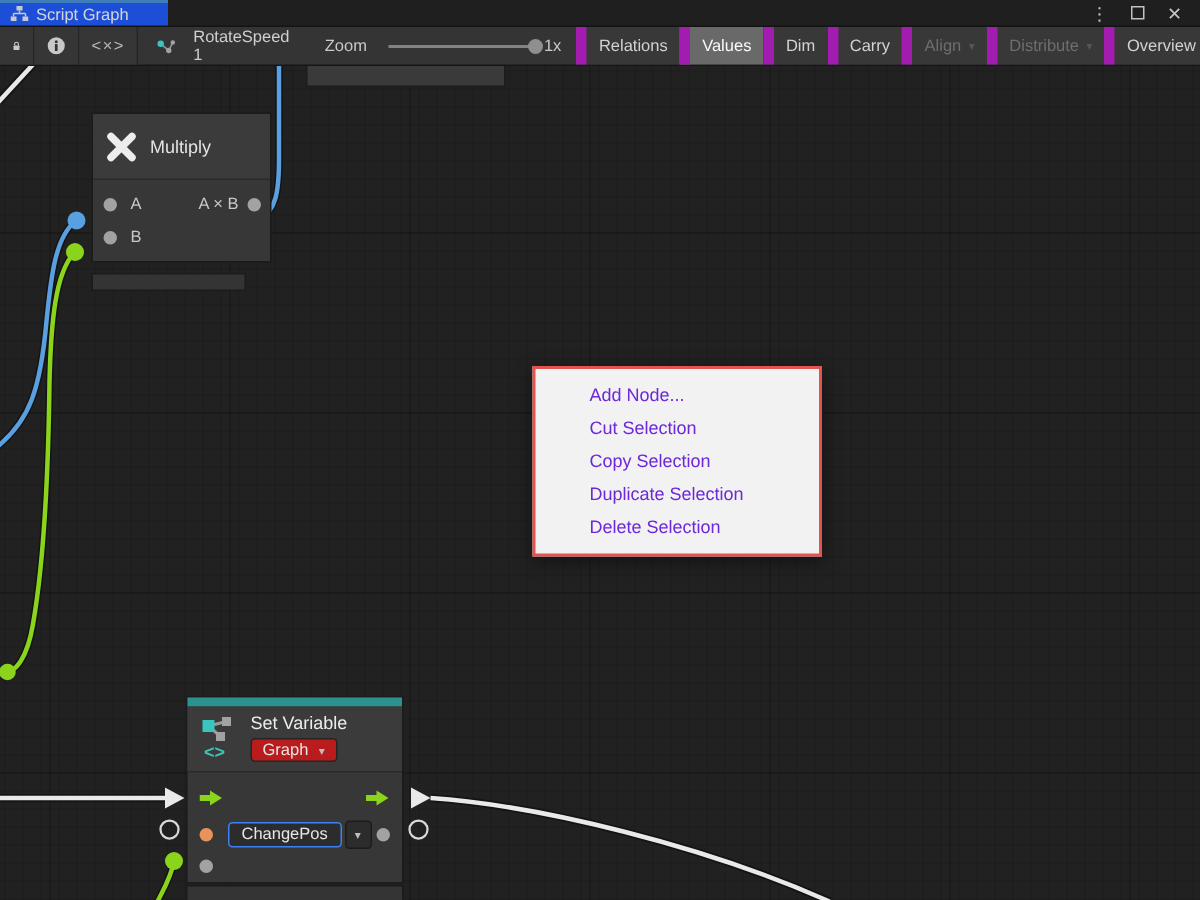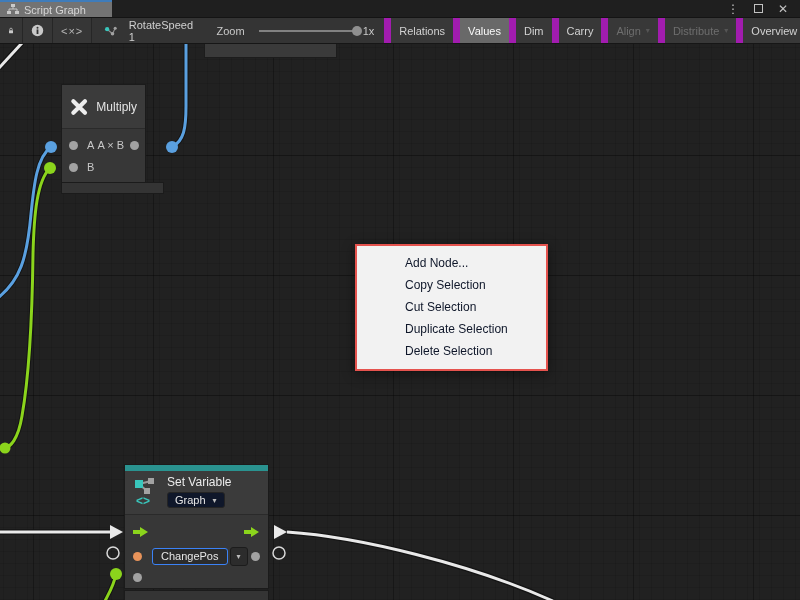--- a/index.html
+++ b/index.html
@@ -2,21 +2,21 @@
 <html><head>
 <meta charset="utf-8">
 <style>
   * { margin:0; padding:0; box-sizing:border-box; }
   html,body { width:800px; height:600px; overflow:hidden; background:#222;
               font-family:"Liberation Sans", sans-serif; }
 
   
   .tabbar { height:18px; background:#1f1f1f; display:flex; align-items:stretch;
             border-bottom:1px solid #141414; }
-  .tab { width:112px; background:#737373; border-top:2px solid #3f7cba;
+  .tab { width:112px; background:#1d4ed8; border-top:2px solid #3f7cba;
          display:flex; align-items:center; gap:5px; padding:0 7px;
          color:#d6d6d6; font-size:11px; }
   .win-controls { margin-left:auto; display:flex; align-items:center; gap:15px;
                   padding-right:12px; color:#c2c2c2; font-size:12px; }
   .maxbox { width:9px; height:9px; border:1.5px solid #c2c2c2; }
 
   
   .toolbar { height:26px; background:#343434; display:flex; align-items:stretch;
              border-bottom:1px solid #161616; font-size:11px; color:#d2d2d2; }
   .tbtn { display:flex; align-items:center; justify-content:center;
@@ -55,58 +55,58 @@
   
   .node { position:absolute; background:#373737; box-shadow:0 0 0 1px #1b1b1b; }
   .node-header { background:#3b3b3b; border-bottom:1px solid #2a2a2a;
                  display:flex; align-items:center; }
   .node-footer { position:absolute; background:#343434; box-shadow:0 0 0 1px #1b1b1b; }
   .prow { display:flex; align-items:center; font-size:11px; color:#c8c8c8; }
   .dot { width:9px; height:9px; border-radius:50%; background:#a2a2a2; flex:0 0 auto; }
   .dot.orange { background:#e8935a; }
 
   
-  .multiply { left:62px; top:41px; width:83px; }
+  .multiply { left:62px; top:32px; width:118px; }
   .multiply .node-header { height:44px; gap:8px; padding:0 8px; font-size:12px; color:#e4e4e4; }
   .multiply .body { padding:5px 0; }
   .multiply .prow { height:22px; }
   .multiply .dot { margin-left:7px; }
   .m-a { margin-left:9px; }
   .m-res { margin-left:auto; margin-right:6px; }
   .multiply .rdot { margin-right:6px; margin-left:0; }
   .mult-footer { left:62px; top:139px; width:101px; height:10px; }
 
   
   .setvar { left:125px; top:421px; width:143px; }
   .tealbar { height:6px; background:#2a9390; }
   .setvar .node-header { height:44px; gap:8px; padding:2px 8px 4px; }
   .sv-col { display:flex; flex-direction:column; }
   .sv-title { font-size:12px; color:#ececec; }
   .sv-drop { margin-top:3px; display:inline-flex; align-items:center; gap:7px;
-             background:#0f172a; border:1px solid #242424; border-radius:3px;
+             background:#b91c1c; border:1px solid #242424; border-radius:3px;
              padding:1px 7px; font-size:11px; color:#e6e6e6; align-self:flex-start; }
   .setvar .body { padding-top:3px; }
   .r-flow { height:27px; justify-content:space-between; padding:0 8px; }
   .r-var { height:22px; }
   .r-var .dot { margin-left:8px; }
   .vfield { margin-left:10px; background:#2c2c2c; border:1px solid #3b82f6; border-radius:3px;
             padding:1px 8px 2px; font-size:11px; color:#e6e6e6; }
   .vcaret { margin-left:2px; width:18px; height:19px; background:#2c2c2c;
             border:1px solid #1c1c1c; border-radius:3px; display:flex;
             align-items:center; justify-content:center; }
   .r-var .rdot { margin-left:auto; margin-right:8px; }
   .r-b { height:21px; }
   .r-b .dot { margin-left:8px; }
   .sv-footer { left:125px; top:547px; width:143px; height:10px; }
 
   
   .ctxmenu { position:absolute; left:355px; top:200px; width:193px;
              background:#f2f2f2; border:2px solid #e5534e; padding:6px 0 7px;
              box-shadow:0 3px 12px rgba(0,0,0,0.45); }
-  .ctxitem { height:22px; line-height:22px; padding-left:48px; font-size:12px; color:#0f172a; }
+  .ctxitem { height:22px; line-height:22px; padding-left:36px; font-size:12px; color:#6d28d9; }
 </style>
 </head>
 <body>
 
 <div class="tabbar">
   <div class="tab">
     <svg width="12" height="11" viewBox="0 0 12 11">
       <rect x="4" y="0" width="4" height="3" fill="#c9c9c9"></rect>
       <path d="M6,3 V5 M2,5 H10 M2,5 V7 M10,5 V7" stroke="#c9c9c9" stroke-width="1" fill="none"></path>
       <rect x="0" y="7" width="4" height="3" fill="#c9c9c9"></rect>
@@ -278,19 +278,19 @@
       </div>
       <div class="prow r-b">
         <span class="dot"></span>
       </div>
     </div>
   </div>
   <div class="node-footer sv-footer"></div>
 
   <div class="ctxmenu">
     <div class="ctxitem">Add Node...</div>
+    <div class="ctxitem">Cut Selection</div>
     <div class="ctxitem">Copy Selection</div>
-    <div class="ctxitem">Cut Selection</div>
     <div class="ctxitem">Duplicate Selection</div>
     <div class="ctxitem">Delete Selection</div>
   </div>
 
 </div>
 
 </body></html>

